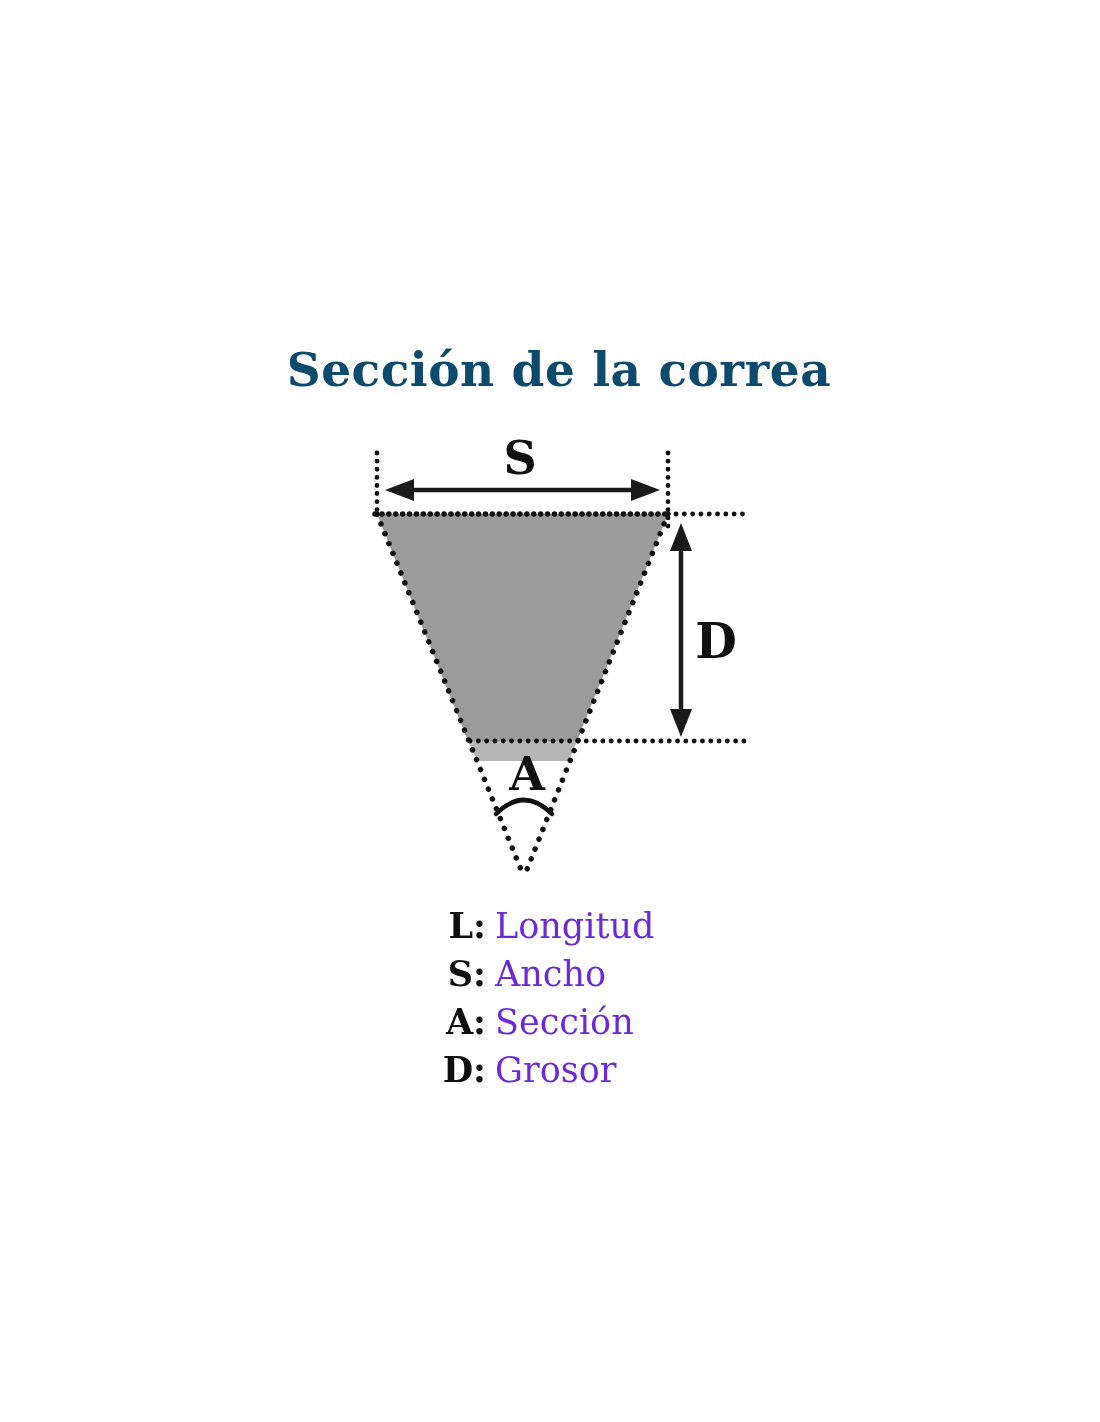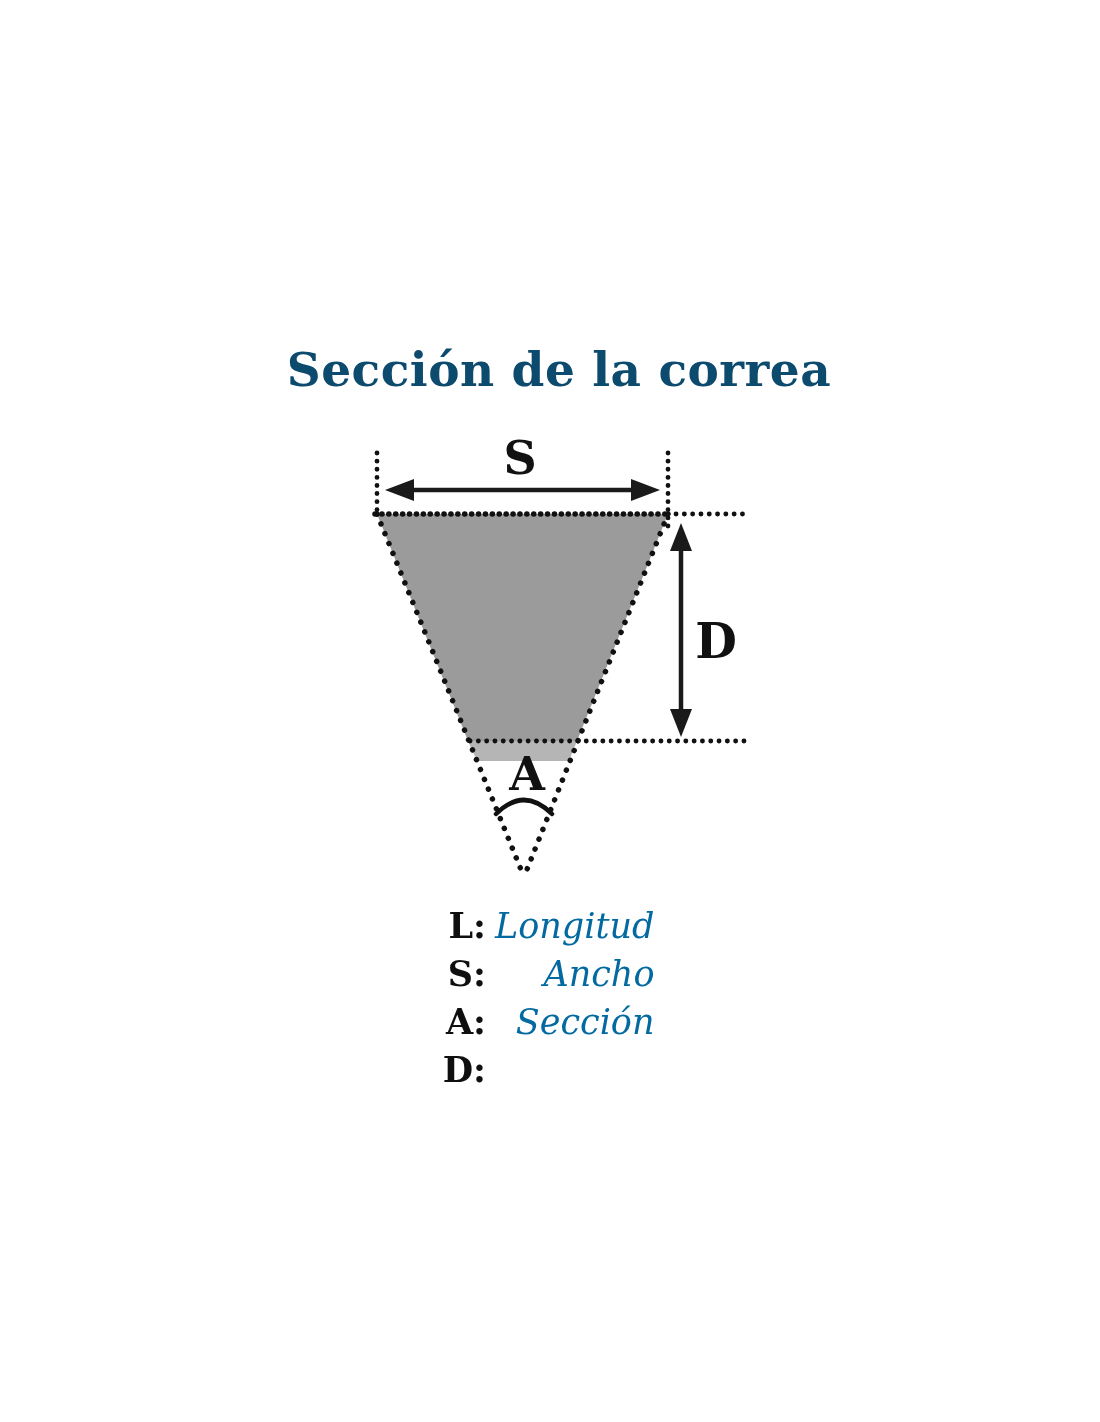--- a/index.html
+++ b/index.html
@@ -55,24 +55,23 @@
     font-size: 35px;
     line-height: 48px;
   }
   .legend-key {
     text-align: right;
     font-weight: bold;
     color: #0f0f0f;
     white-space: nowrap;
   }
   .legend-value {
-    text-align: right;
-    color: #0369a1;
+    text-align: left;
+    color: #6d28d9;
     white-space: nowrap;
-    font-style: italic;
   }
 </style>
 </head>
 <body>
 
 <div class="page">
 
   <div class="title">Sección de la correa</div>
 
   <svg class="diagram-svg" viewBox="330 430 460 470">
@@ -113,15 +112,16 @@
   <div class="dim-label label-a">A</div>
 
   <div class="legend">
     <div class="legend-key">L:</div>
     <div class="legend-value">Longitud</div>
     <div class="legend-key">S:</div>
     <div class="legend-value">Ancho</div>
     <div class="legend-key">A:</div>
     <div class="legend-value">Sección</div>
     <div class="legend-key">D:</div>
+    <div class="legend-value">Grosor</div>
   </div>
 
 </div>
 
 </body></html>

